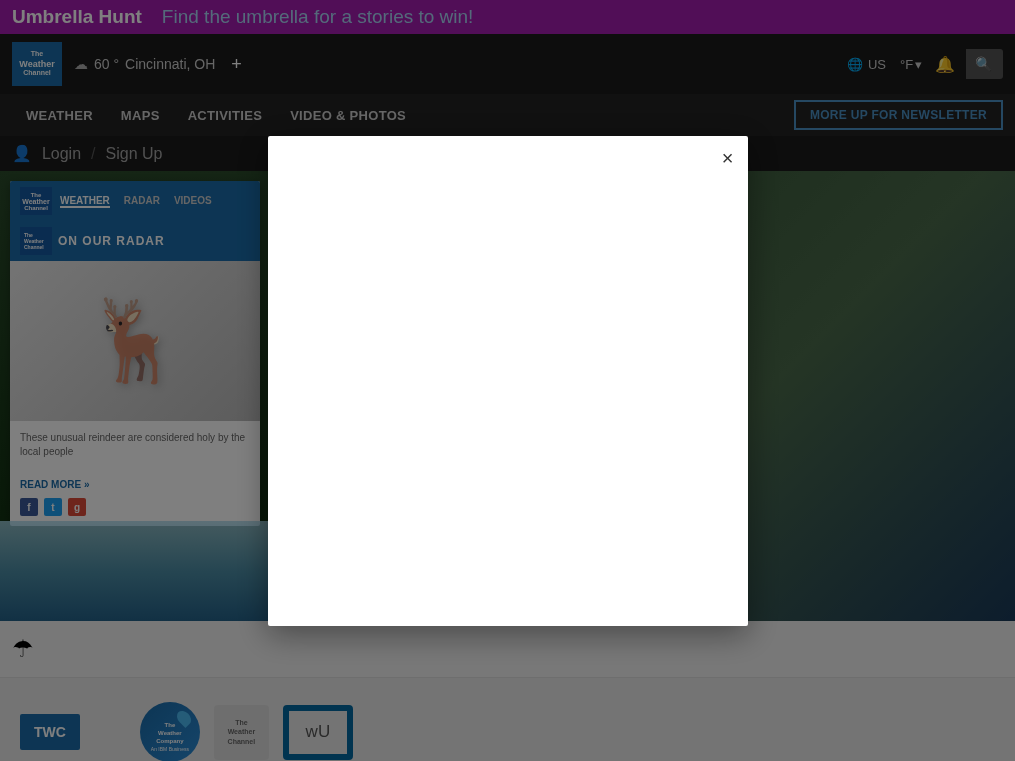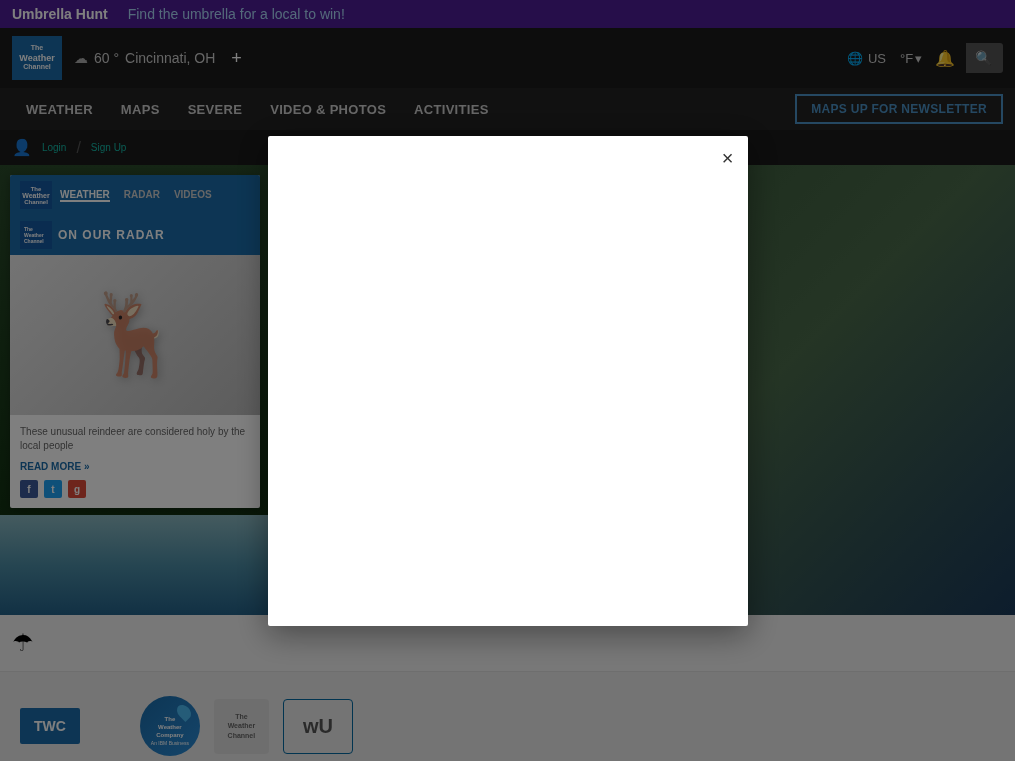--- a/index.html
+++ b/index.html
@@ -1,25 +1,25 @@
 <!DOCTYPE html>
 <html><head>
   <meta charset="utf-8">
   <style>
     * { margin: 0; padding: 0; box-sizing: border-box; }
     body { font-family: Arial, sans-serif; background: #f0f0f0; width: 1015px; overflow-x: hidden; }
 
     
     .promo-bar {
-      background: #4c1d95;
+      background: #a21caf;
       color: #fff;
       display: flex;
       align-items: center;
       padding: 6px 12px;
-      font-size: 14px;
+      font-size: 19px;
       gap: 20px;
     }
     .promo-bar .promo-title { font-weight: bold; }
     .promo-bar .promo-link { color: #a8d4f5; }
 
     
     .header {
       background: #1a1a1a;
       display: flex;
       align-items: center;
@@ -138,22 +138,22 @@
     
     .sub-nav {
       background: #1a1a1a;
       display: flex;
       align-items: center;
       padding: 8px 12px;
       gap: 10px;
     }
     .sub-nav-icon { color: #999; font-size: 16px; }
     .sub-nav a {
-      color: #14b8a6;
-      font-size: 10px;
+      color: #a3a3a3;
+      font-size: 16px;
       text-decoration: none;
       text-align: right;
     }
     .sub-nav .sep { color: #555; }
 
     
     .main-content {
       position: relative;
       display: flex;
       width: 100%;
@@ -255,21 +255,21 @@
       font-size: 13px;
       font-weight: bold;
       color: #222;
       line-height: 1.3;
       margin-bottom: 6px;
     }
     .card-desc {
       font-size: 10px;
       color: #666;
       line-height: 1.4;
-      margin-bottom: 8px;
+      margin-bottom: 20px;
     }
     .card-read-more {
       font-size: 10px;
       color: #1a6ba8;
       font-weight: bold;
       text-transform: uppercase;
       margin-bottom: 8px;
     }
     .card-social { display: flex; gap: 6px; }
     .social-icon {
@@ -433,27 +433,27 @@
       justify-content: center;
       font-size: 9px;
       font-weight: bold;
       color: #666;
       text-align: center;
     }
     .wu-logo {
       width: 70px;
       height: 55px;
       background: #e8e8e8;
-      border: 1px solid #0369a1;
+      border: 6px solid #0369a1;
       border-radius: 4px;
       display: flex;
       align-items: center;
       justify-content: center;
-      font-size: 20px;
-      font-weight: bold;
+      font-size: 17px;
+      font-weight: normal;
       color: #555;
     }
 
     
     .modal-overlay {
       position: fixed;
       top: 0; left: 0; right: 0; bottom: 0;
       background: rgba(0,0,0,0.5);
       display: flex;
       align-items: center;
@@ -479,21 +479,21 @@
       border: none;
       font-weight: 300;
       line-height: 1;
     }
   </style>
 </head>
 <body>
 
 <div class="promo-bar">
   <span class="promo-title">Umbrella Hunt</span>
-  <span class="promo-link">Find the umbrella for a local to win!</span>
+  <span class="promo-link">Find the umbrella for a stories to win!</span>
 </div>
 
 <div class="header">
   <div class="logo">
     <span class="the">The</span>
     <span class="weather">Weather</span>
     <span class="channel">Channel</span>
   </div>
   <div class="weather-info">
     <span class="cloud-icon">☁</span>
@@ -511,24 +511,23 @@
       <span>▾</span>
     </div>
     <span class="bell-icon">🔔</span>
     <button class="search-btn">🔍</button>
   </div>
 </div>
 
 <nav class="nav">
   <span class="nav-item">WEATHER</span>
   <span class="nav-item">MAPS</span>
-  <span class="nav-item">SEVERE</span>
+  <span class="nav-item">ACTIVITIES</span>
   <span class="nav-item">VIDEO &amp; PHOTOS</span>
-  <span class="nav-item">ACTIVITIES</span>
-  <button class="nav-newsletter">MAPS UP FOR NEWSLETTER</button>
+  <button class="nav-newsletter">MORE UP FOR NEWSLETTER</button>
 </nav>
 
 <div class="sub-nav">
   <span class="sub-nav-icon">👤</span>
   <a href="#">Login</a>
   <span class="sep">/</span>
   <a href="#">Sign Up</a>
 </div>
 
 <div class="main-content">

